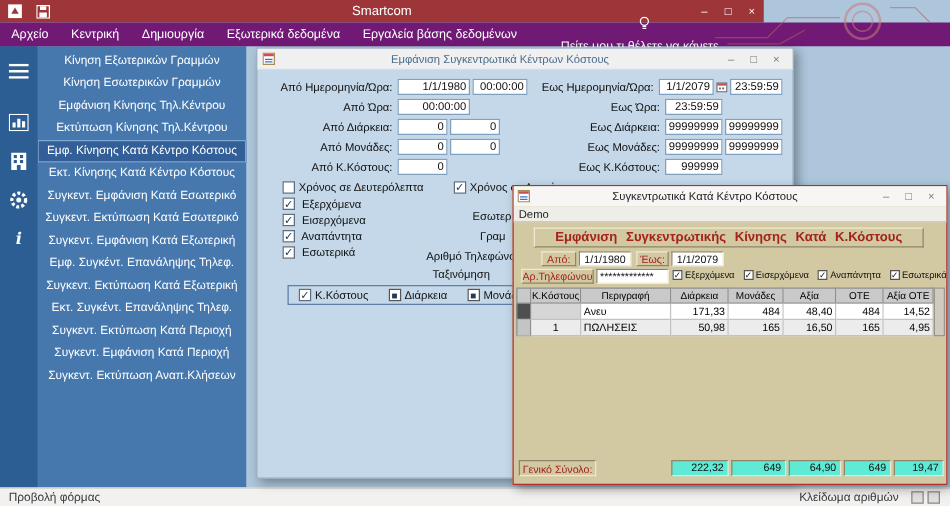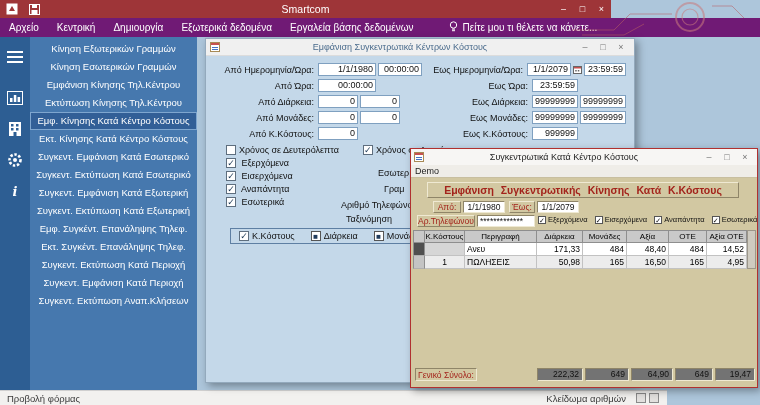--- a/index.html
+++ b/index.html
@@ -11,34 +11,34 @@
   .tb-icons{display:flex;align-items:center;gap:11px;padding-left:6px;z-index:7;}
   .tb-icon{display:flex;align-items:center;cursor:pointer;}
   .tb-title{position:absolute;left:0;right:0;text-align:center;color:#fff;font-size:10.5px;pointer-events:none;}
   .tb-controls{margin-left:auto;display:flex;z-index:7;}
   .tb-btn{width:19px;height:18px;color:#fff;font-size:9px;display:flex;align-items:center;justify-content:center;cursor:pointer;}
   .deco{position:absolute;right:8px;top:0;width:180px;height:36px;pointer-events:none;z-index:6;opacity:.55;}
 
   
   .menubar{position:absolute;left:0;top:18px;width:760px;height:19px;background:#701a75;display:flex;align-items:center;color:#fff;font-size:10px;z-index:5;}
   .menu-item{padding:0 9px;height:19px;line-height:19px;cursor:pointer;white-space:nowrap;}
-  .tellme{display:flex;align-items:center;gap:5px;margin-left:26px;cursor:pointer;white-space:nowrap;}
+  .tellme{display:flex;align-items:center;gap:5px;margin-left:26px;cursor:pointer;white-space:nowrap;flex-direction:column;}
 
   
   .sidebar{position:absolute;left:0;top:37px;width:197px;height:353px;background:#4678AE;display:flex;}
   .strip{width:30px;background:#2D5E93;display:flex;flex-direction:column;align-items:center;padding-top:8px;}
   .strip-icon{width:30px;height:24px;display:flex;align-items:center;justify-content:center;cursor:pointer;margin-bottom:7px;}
   .strip-icon.first{margin-bottom:17px;}
   .info-glyph{font-family:"DejaVu Serif",serif;font-style:italic;font-weight:bold;font-size:13px;color:#fff;}
   .side-list{flex:1;padding-top:3px;}
   .side-item{height:18px;line-height:18px;text-align:center;color:#fff;font-size:9.5px;cursor:pointer;white-space:nowrap;overflow:hidden;}
   .side-item.selected{background:#325F97;box-shadow:inset 0 0 0 1px #7FA6CF;}
 
   
-  .statusbar{position:absolute;left:0;bottom:0;width:667px;height:15px;background:#F2F1EF;border-top:1px solid #CFCFCF;display:flex;align-items:center;font-size:9.5px;color:#3B3B3B;z-index:5;}
+  .statusbar{position:absolute;left:0;bottom:0;width:760px;height:15px;background:#F2F1EF;border-top:1px solid #CFCFCF;display:flex;align-items:center;font-size:9.5px;color:#3B3B3B;z-index:5;}
   .sb-left{padding-left:7px;}
   .sb-right{margin-left:auto;display:flex;align-items:center;gap:10px;padding-right:8px;}
   .sb-viewicons{display:flex;gap:3px;}
   .sb-vi{width:10px;height:10px;border:1px solid #8A8A8A;background:#E2E0DE;cursor:pointer;}
 
   
   .dlg{position:absolute;left:205px;top:38px;width:430px;height:345px;background:#C4D8E9;border:1px solid #93A9BC;box-shadow:3px 3px 8px rgba(0,0,0,.35);z-index:10;}
   .dlg-tb{height:17px;background:#F0F0F0;border-bottom:1px solid #DCDCDC;display:flex;align-items:center;padding:0 4px;}
   .win-ico{display:flex;align-items:center;margin-right:4px;}
   .dlg-title{flex:1;text-align:center;font-size:9px;color:#4A6B8C;white-space:nowrap;overflow:hidden;}
@@ -78,21 +78,21 @@
   .sel{width:12px;background:#C4C4C4;border-left:1px solid #8E8E8E;border-right:1px solid #8E8E8E;border-bottom:1px solid #B0B0B0;cursor:pointer;}
   .sel.current{background:#4F4F4F;}
   .hcell{background:#C9C9C9;border:1px solid #8E8E8E;border-left:none;color:#000;text-align:center;font-size:8px;line-height:11px;white-space:nowrap;overflow:hidden;cursor:pointer;}
   .dcell{background:#fff;border-right:1px solid #C2C2C2;border-bottom:1px solid #C2C2C2;font-size:8.5px;line-height:12px;padding:0 2px;white-space:nowrap;overflow:hidden;cursor:cell;}
   .row-alt .dcell{background:#ECECEC;}
   .ccell{background:#D6D6D6;text-align:center;}
   .num{text-align:right;}
   .c-cc{width:40px}.c-desc{width:72px}.c-dur{width:46px}.c-units{width:44px}.c-val{width:42px}.c-ote{width:38px}.c-vote{width:40px}
   .vscroll{position:absolute;left:336px;top:52px;width:9px;height:39px;background:#CFCBC0;border:1px solid #9C9689;cursor:pointer;}
   .ftr-lbl{position:absolute;left:4px;top:190px;width:62px;height:13px;line-height:12px;font-size:8.5px;color:#A3231B;text-align:center;background:#D2C8A2;border:1px solid;border-color:#8F8568 #EFE9D2 #EFE9D2 #8F8568;white-space:nowrap;}
-  .ftr-box{position:absolute;top:190px;height:13px;line-height:11px;font-size:8.5px;color:#111;text-align:right;padding:0 3px;background:#737373;border:1px solid;border-color:#8F8568 #EFE9D2 #EFE9D2 #8F8568;white-space:nowrap;overflow:hidden;}
+  .ftr-box{position:absolute;top:190px;height:13px;line-height:11px;font-size:8.5px;color:#111;text-align:right;padding:0 3px;background:#5eead4;border:1px solid;border-color:#8F8568 #EFE9D2 #EFE9D2 #8F8568;white-space:nowrap;overflow:hidden;}
 </style>
 </head>
 <body>
 
 <div class="titlebar">
   <div class="tb-icons">
     <span class="tb-icon">
         <svg width="12" height="12" viewBox="0 0 12 12">
           <rect x="0.5" y="0.5" width="11" height="11" fill="#fff"></rect>
           <path d="M3 8 L6 3 L9 8 Z" fill="#9E3538"></path>
@@ -183,22 +183,22 @@
   <div class="side-list">
     <div class="side-item">Κίνηση Εξωτερικών Γραμμών</div>
     <div class="side-item">Κίνηση Εσωτερικών Γραμμών</div>
     <div class="side-item">Εμφάνιση Κίνησης Τηλ.Κέντρου</div>
     <div class="side-item">Εκτύπωση Κίνησης Τηλ.Κέντρου</div>
     <div class="side-item selected">Εμφ. Κίνησης Κατά Κέντρο Κόστους</div>
     <div class="side-item">Εκτ. Κίνησης Κατά Κέντρο Κόστους</div>
     <div class="side-item">Συγκεντ. Εμφάνιση Κατά Εσωτερικό</div>
     <div class="side-item">Συγκεντ. Εκτύπωση Κατά Εσωτερικό</div>
     <div class="side-item">Συγκεντ. Εμφάνιση Κατά Εξωτερική</div>
+    <div class="side-item">Εμφ. Συγκέντ. Επανάληψης Τηλεφ.</div>
     <div class="side-item">Συγκεντ. Εκτύπωση Κατά Εξωτερική</div>
-    <div class="side-item">Εμφ. Συγκέντ. Επανάληψης Τηλεφ.</div>
     <div class="side-item">Εκτ. Συγκέντ. Επανάληψης Τηλεφ.</div>
     <div class="side-item">Συγκεντ. Εκτύπωση Κατά Περιοχή</div>
     <div class="side-item">Συγκεντ. Εμφάνιση Κατά Περιοχή</div>
     <div class="side-item">Συγκεντ. Εκτύπωση Αναπ.Κλήσεων</div>
   </div>
 </div>
 
 <div class="dlg">
   <div class="dlg-tb">
     <span class="win-ico">

